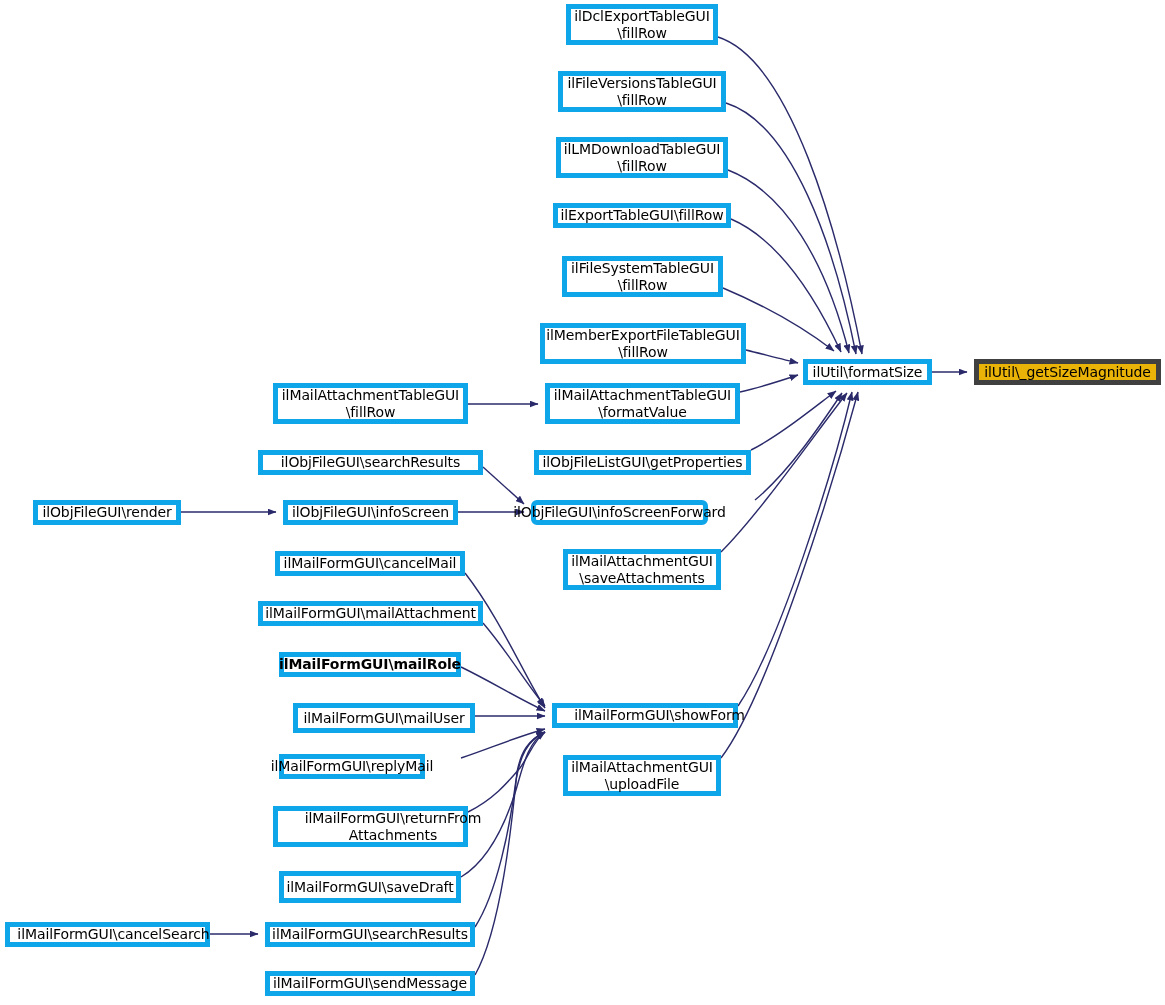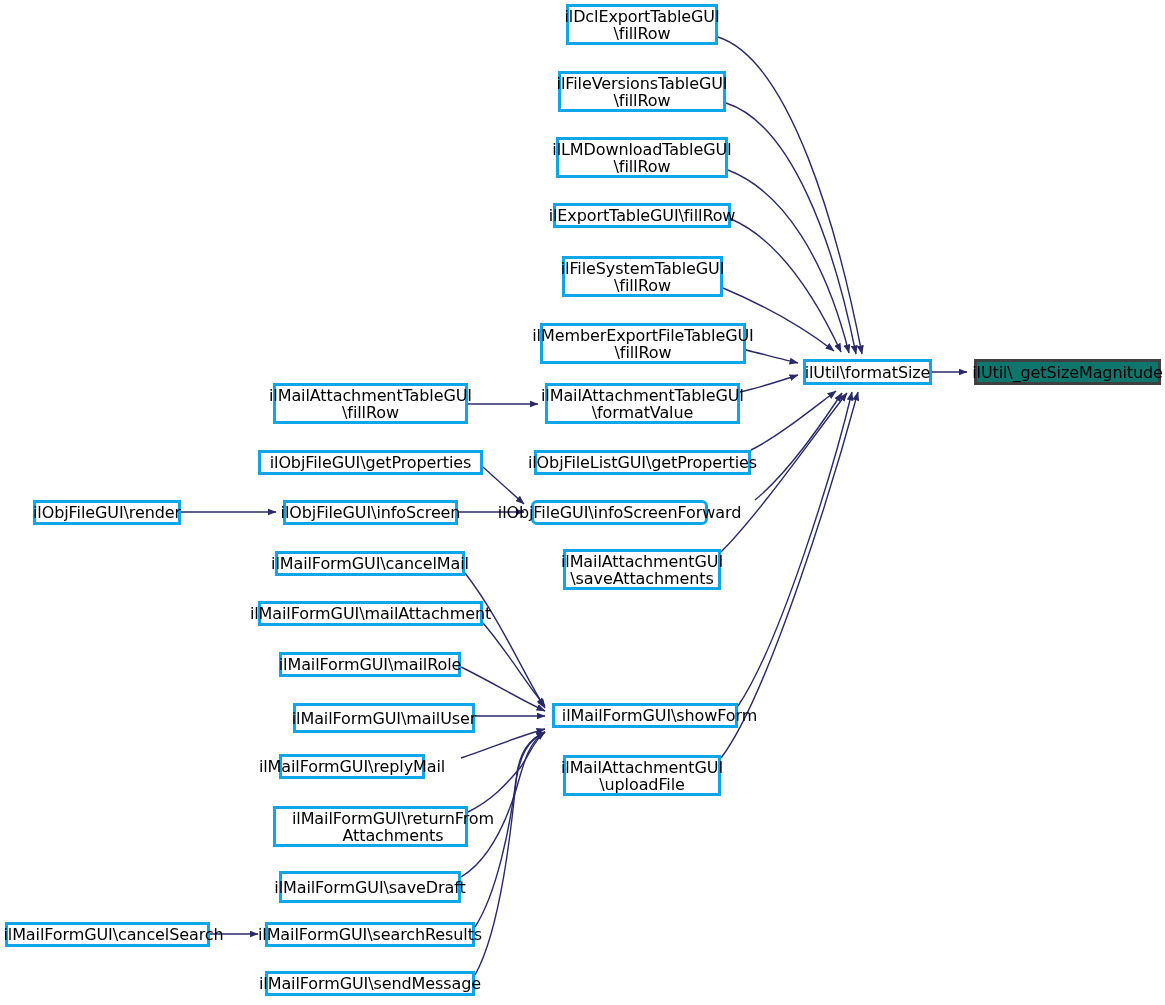--- a/index.html
+++ b/index.html
@@ -20,24 +20,24 @@
   #edges {
     position: absolute;
     left: 0;
     top: 0;
     width: 1165px;
     height: 1005px;
   }
   .node {
     position: absolute;
     box-sizing: border-box;
-    border: 3px solid #0ea5e9;
+    border: 5px solid #0ea5e9;
     background: #ffffff;
     color: #000000;
-    font-size: 16px;
+    font-size: 14px;
     line-height: 17px;
     text-align: center;
     display: flex;
     align-items: center;
     justify-content: center;
     white-space: pre-line;
     letter-spacing: -0.1px;
     z-index: 3;
   }
   .node.highlight {
@@ -96,38 +96,38 @@
 \fillRow</span></div>
       <div class="node" style="left: 553px; top: 203px; width: 178px; height: 25px;"><span>ilExportTableGUI\fillRow</span></div>
       <div class="node" style="left: 562px; top: 256px; width: 161px; height: 41px;"><span>ilFileSystemTableGUI
 \fillRow</span></div>
       <div class="node" style="left: 540px; top: 323px; width: 206px; height: 41px;"><span>ilMemberExportFileTableGUI
 \fillRow</span></div>
       <div class="node" style="left: 273px; top: 383px; width: 195px; height: 41px;"><span>ilMailAttachmentTableGUI
 \fillRow</span></div>
       <div class="node" style="left: 545px; top: 383px; width: 195px; height: 41px;"><span>ilMailAttachmentTableGUI
 \formatValue</span></div>
-      <div class="node" style="left: 258px; top: 450px; width: 225px; height: 25px;"><span>ilObjFileGUI\getProperties</span></div>
+      <div class="node" style="left: 258px; top: 450px; width: 225px; height: 25px;"><span>ilObjFileGUI\searchResults</span></div>
       <div class="node" style="left: 534px; top: 450px; width: 217px; height: 25px;"><span>ilObjFileListGUI\getProperties</span></div>
       <div class="node" style="left: 33px; top: 500px; width: 148px; height: 25px;"><span>ilObjFileGUI\render</span></div>
       <div class="node" style="left: 283px; top: 500px; width: 175px; height: 25px;"><span>ilObjFileGUI\infoScreen</span></div>
       <div class="node" style="left: 531px; top: 500px; width: 177px; height: 25px; border-radius: 6px;"><span>ilObjFileGUI\infoScreenForward</span></div>
       <div class="node" style="left: 275px; top: 551px; width: 190px; height: 25px;"><span>ilMailFormGUI\cancelMail</span></div>
       <div class="node" style="left: 563px; top: 549px; width: 158px; height: 41px;"><span>ilMailAttachmentGUI
 \saveAttachments</span></div>
       <div class="node" style="left: 258px; top: 601px; width: 225px; height: 25px;"><span>ilMailFormGUI\mailAttachment</span></div>
-      <div class="node" style="left: 279px; top: 652px; width: 182px; height: 25px;"><span>ilMailFormGUI\mailRole</span></div>
+      <div class="node" style="left: 279px; top: 652px; width: 182px; height: 25px; font-weight: bold;"><span>ilMailFormGUI\mailRole</span></div>
       <div class="node" style="left: 293px; top: 703px; width: 182px; height: 30px;"><span>ilMailFormGUI\mailUser</span></div>
       <div class="node" style="left: 552px; top: 703px; width: 186px; height: 25px; padding-left: 29px;"><span>ilMailFormGUI\showForm</span></div>
       <div class="node" style="left: 279px; top: 754px; width: 146px; height: 25px;"><span>ilMailFormGUI\replyMail</span></div>
       <div class="node" style="left: 563px; top: 755px; width: 158px; height: 41px;"><span>ilMailAttachmentGUI
 \uploadFile</span></div>
       <div class="node" style="left: 273px; top: 806px; width: 195px; height: 41px; padding-left: 45px;"><span>ilMailFormGUI\returnFrom
 Attachments</span></div>
       <div class="node" style="left: 279px; top: 871px; width: 182px; height: 32px;"><span>ilMailFormGUI\saveDraft</span></div>
       <div class="node" style="left: 5px; top: 922px; width: 205px; height: 25px; padding-left: 12px;"><span>ilMailFormGUI\cancelSearch</span></div>
       <div class="node" style="left: 265px; top: 922px; width: 210px; height: 25px;"><span>ilMailFormGUI\searchResults</span></div>
       <div class="node" style="left: 265px; top: 971px; width: 210px; height: 25px;"><span>ilMailFormGUI\sendMessage</span></div>
       <div class="node" style="left: 803px; top: 359px; width: 129px; height: 26px;"><span>ilUtil\formatSize</span></div>
-      <div class="node highlight" style="left: 974px; top: 359px; width: 187px; height: 26px; background: #0f766e;"><span>ilUtil\_getSizeMagnitude</span></div>
+      <div class="node highlight" style="left: 974px; top: 359px; width: 187px; height: 26px; background: #eab308;"><span>ilUtil\_getSizeMagnitude</span></div>
     </div>
 
 </div>
 
 </body></html>

